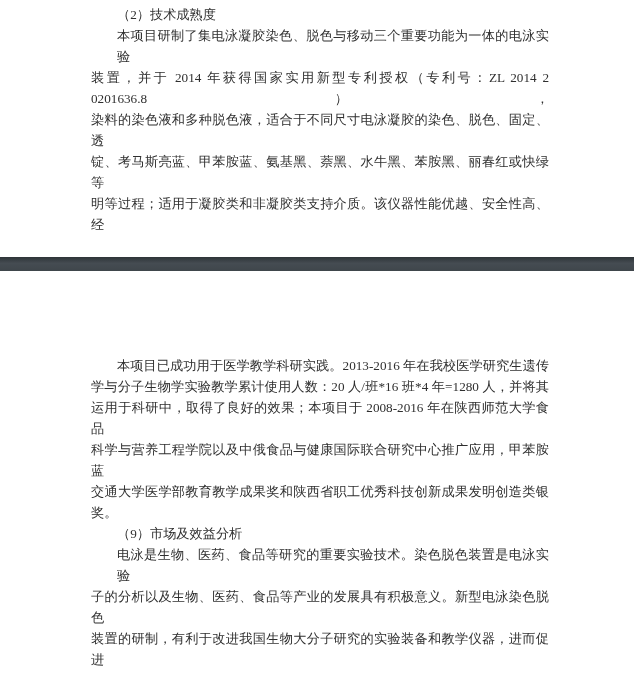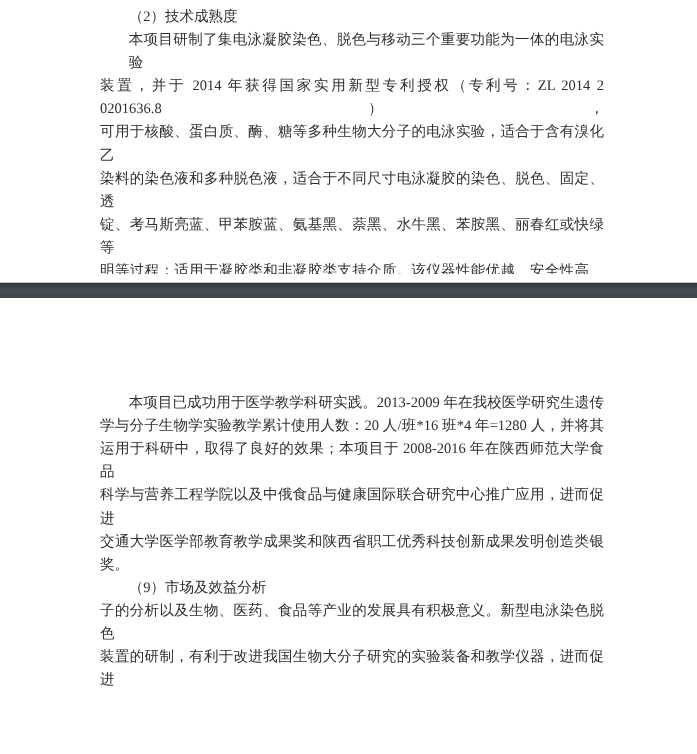--- a/index.html
+++ b/index.html
@@ -36,37 +36,37 @@
   }
 </style>
 </head>
 <body>
 
 <div class="page" id="page1">
   <div class="textcol">
     <div class="ln hd">（2）技术成熟度</div>
     <div class="ln jl ind">本项目研制了集电泳凝胶染色、脱色与移动三个重要功能为一体的电泳实验</div>
     <div class="ln jl">装置，并于 2014 年获得国家实用新型专利授权（专利号：ZL 2014 2 0201636.8），</div>
-    <div class="ln jl">可用于核酸、蛋白质、酶、糖等多种生物大分子的电泳实验，适合于含有溴化乙</div>
     <div class="ln jl">染料的染色液和多种脱色液，适合于不同尺寸电泳凝胶的染色、脱色、固定、透</div>
     <div class="ln jl">锭、考马斯亮蓝、甲苯胺蓝、氨基黑、萘黑、水牛黑、苯胺黑、丽春红或快绿等</div>
     <div class="ln jl">明等过程；适用于凝胶类和非凝胶类支持介质。该仪器性能优越、安全性高、经</div>
 
   </div>
 
 </div>
 
 <div class="divider"></div>
 
 <div class="page" id="page2">
   <div class="textcol">
-    <div class="ln jl ind">本项目已成功用于医学教学科研实践。2013-2009 年在我校医学研究生遗传</div>
+    <div class="ln jl ind">本项目已成功用于医学教学科研实践。2013-2016 年在我校医学研究生遗传</div>
     <div class="ln jl">学与分子生物学实验教学累计使用人数：20 人/班*16 班*4 年=1280 人，并将其</div>
     <div class="ln jl">运用于科研中，取得了良好的效果；本项目于 2008-2016 年在陕西师范大学食品</div>
-    <div class="ln jl">科学与营养工程学院以及中俄食品与健康国际联合研究中心推广应用，进而促进</div>
+    <div class="ln jl">科学与营养工程学院以及中俄食品与健康国际联合研究中心推广应用，甲苯胺蓝</div>
     <div class="ln jl">交通大学医学部教育教学成果奖和陕西省职工优秀科技创新成果发明创造类银</div>
     <div class="ln">奖。</div>
     <div class="ln hd">（9）市场及效益分析</div>
+    <div class="ln jl ind">电泳是生物、医药、食品等研究的重要实验技术。染色脱色装置是电泳实验</div>
     <div class="ln jl">子的分析以及生物、医药、食品等产业的发展具有积极意义。新型电泳染色脱色</div>
     <div class="ln jl">装置的研制，有利于改进我国生物大分子研究的实验装备和教学仪器，进而促进</div>
 
   </div>
 </div>
 
 </body></html>

